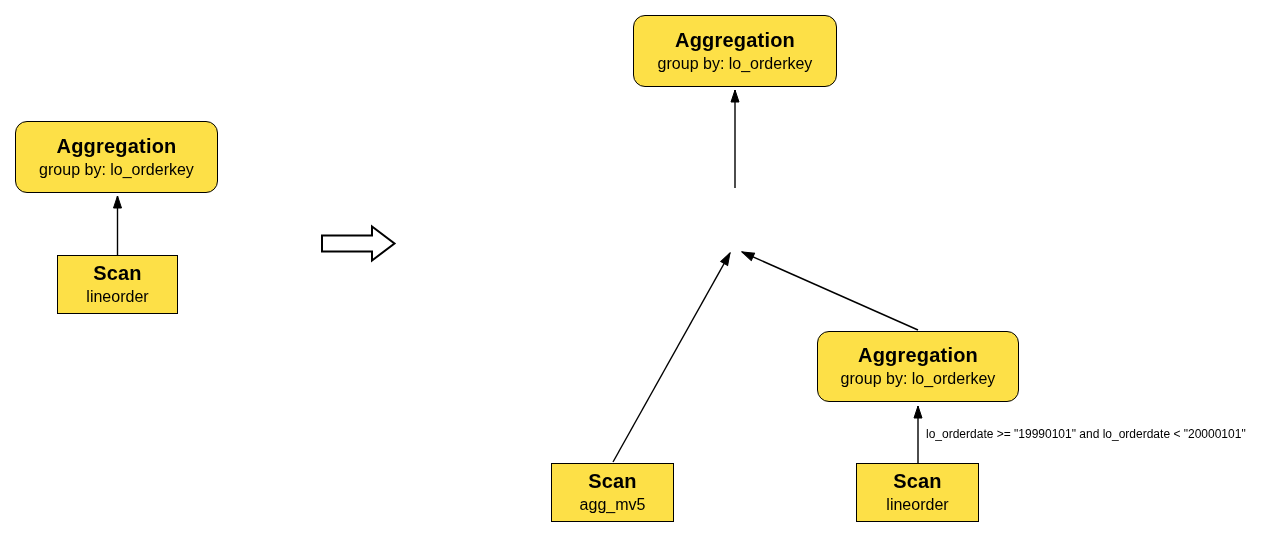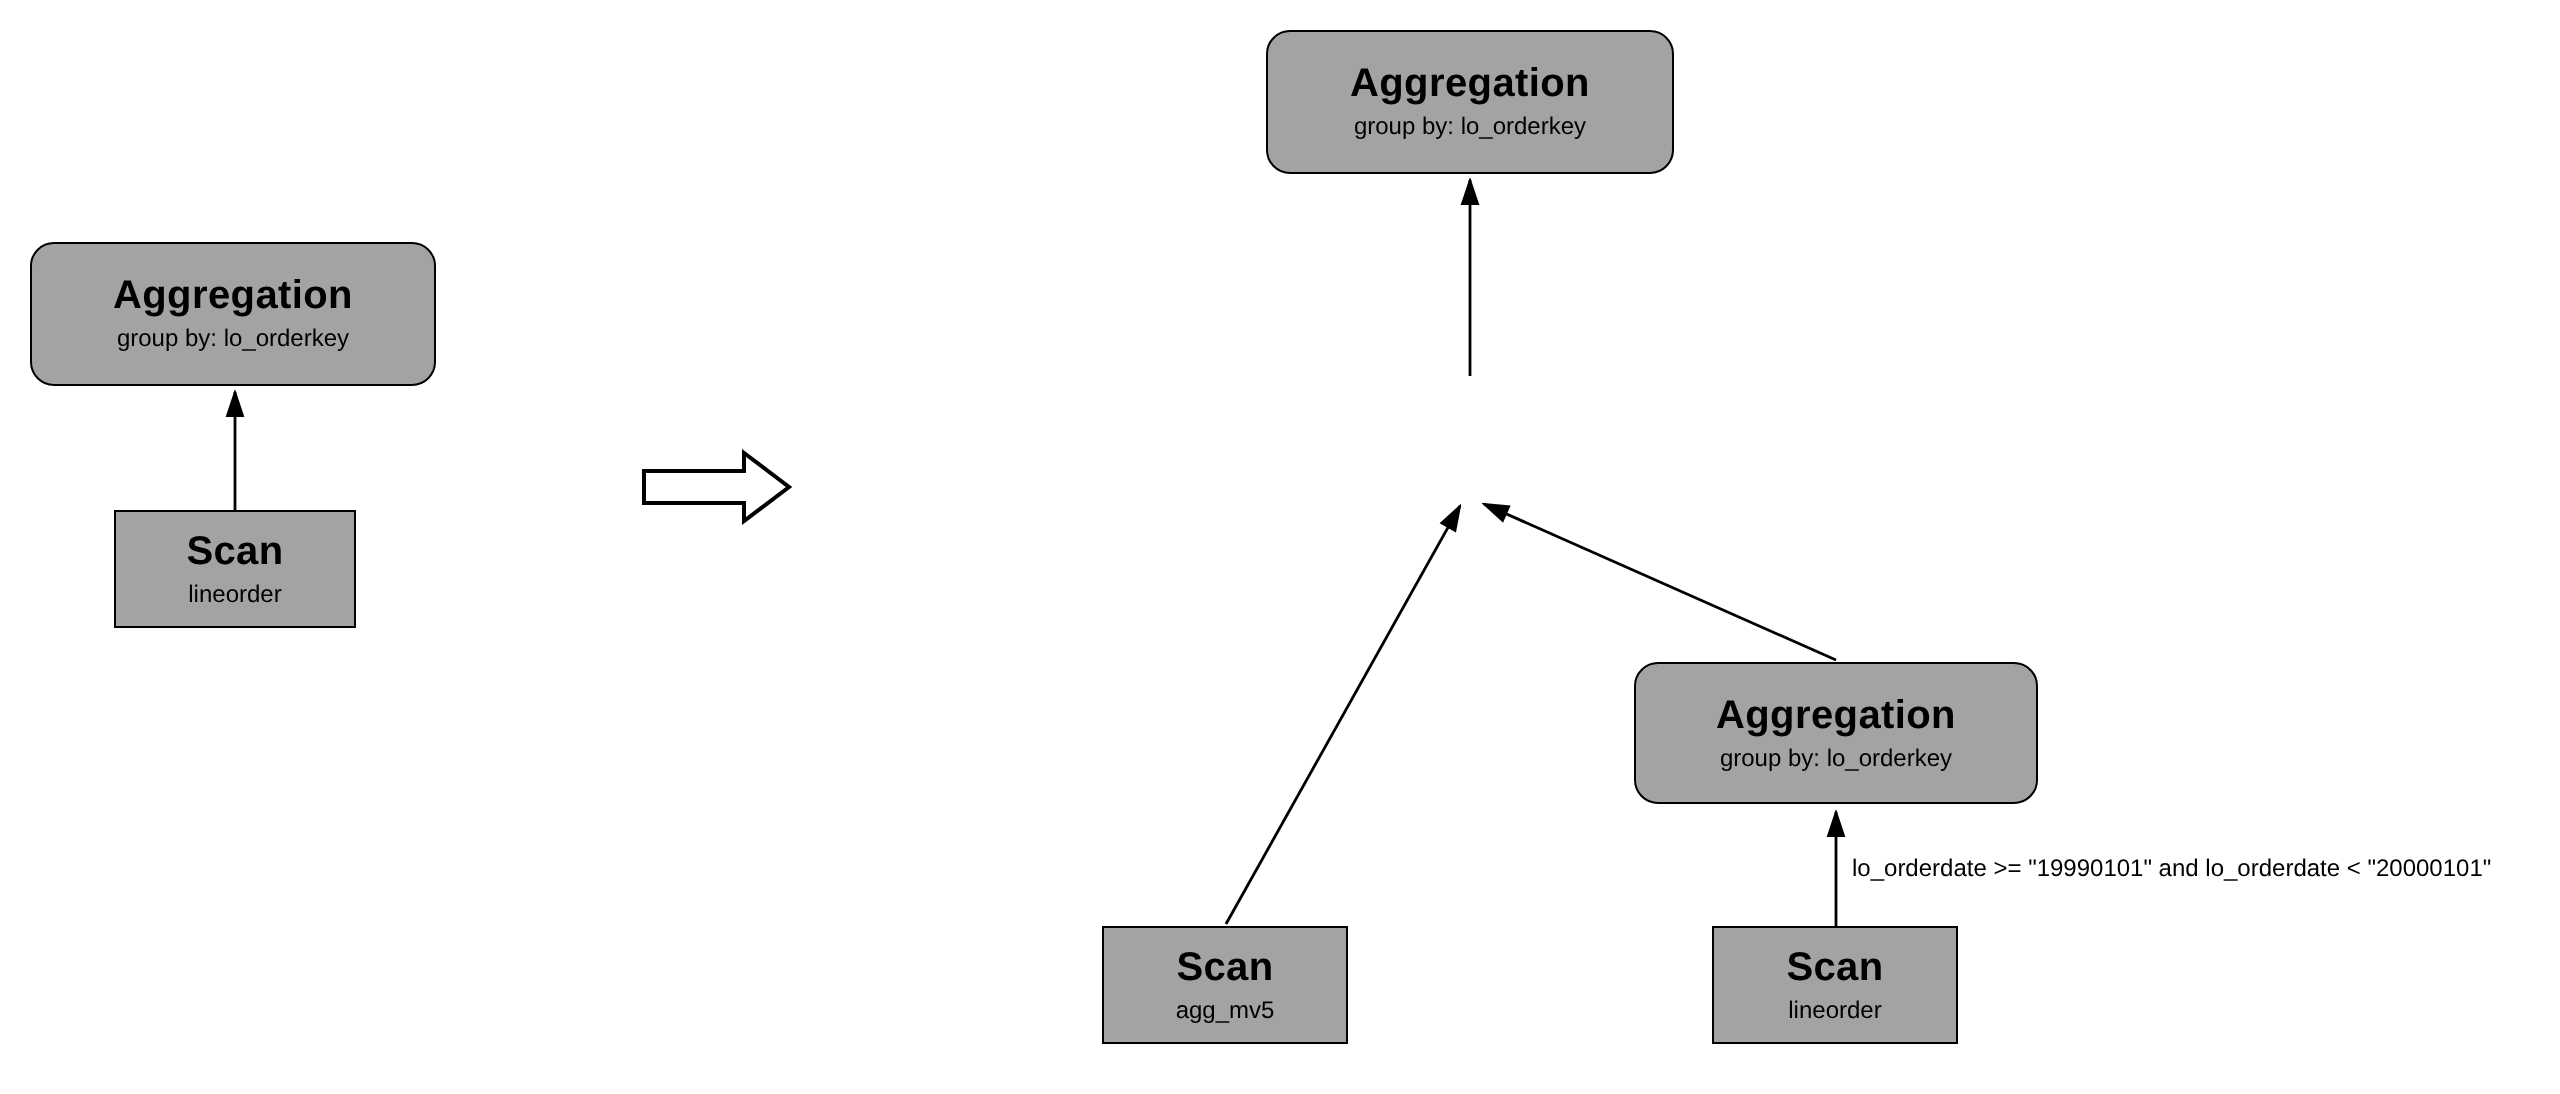--- a/index.html
+++ b/index.html
@@ -20,42 +20,42 @@
     position: absolute;
     left: 0;
     top: 0;
     width: 1280px;
     height: 547px;
     pointer-events: none;
   }
   .node {
     position: absolute;
     box-sizing: border-box;
-    background: #a3a3a3;
+    background: #fde047;
     border: 1.6px solid #000000;
     display: flex;
     flex-direction: column;
     align-items: center;
     justify-content: center;
     text-align: center;
     line-height: 1.15;
   }
   .node.rounded {
     border-radius: 12px;
   }
   .node-title {
     font-size: 20px;
     font-weight: bold;
     letter-spacing: 0.2px;
   }
   .node-title.plain {
     font-weight: normal;
   }
   .node-subtitle {
-    font-size: 12px;
+    font-size: 16px;
     margin-top: 3px;
   }
   .edge-label {
     position: absolute;
     font-size: 12px;
     white-space: nowrap;
   }
 </style>
 </head>
 <body>

